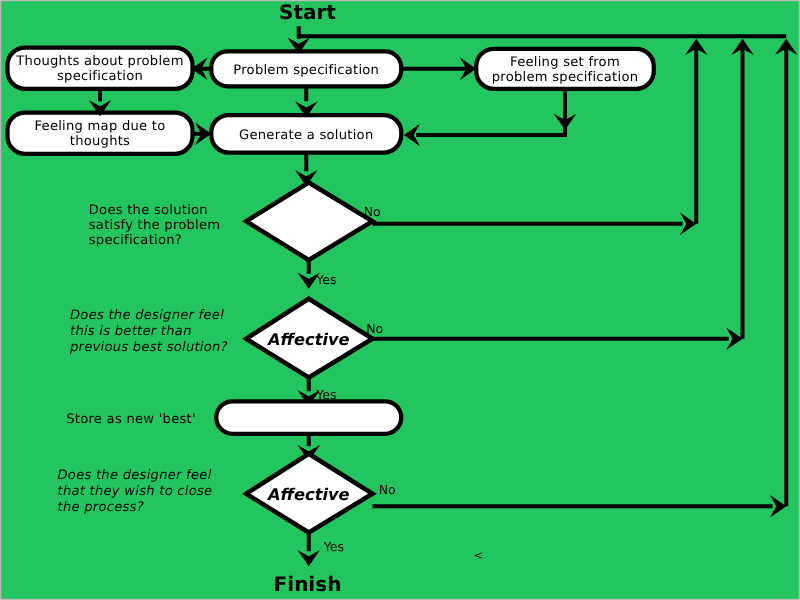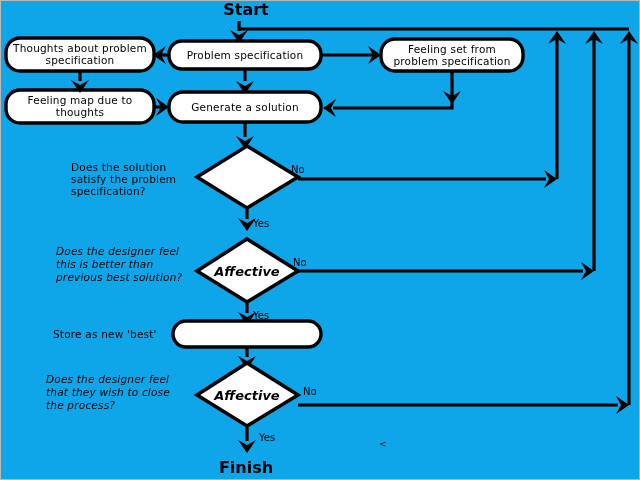--- a/index.html
+++ b/index.html
@@ -7,21 +7,21 @@
     padding: 0;
     background: #ffffff;
   }
   body {
     font-family: "DejaVu Sans", sans-serif;
   }
   #canvas {
     position: relative;
     width: 640px;
     height: 480px;
-    background: #0ea5e9;
+    background: #22c55e;
     border: 1px solid #b9b9b9;
     box-sizing: border-box;
     overflow: hidden;
   }
   #flow {
     position: absolute;
     left: 0;
     top: 0;
     width: 640px;
     height: 480px;

